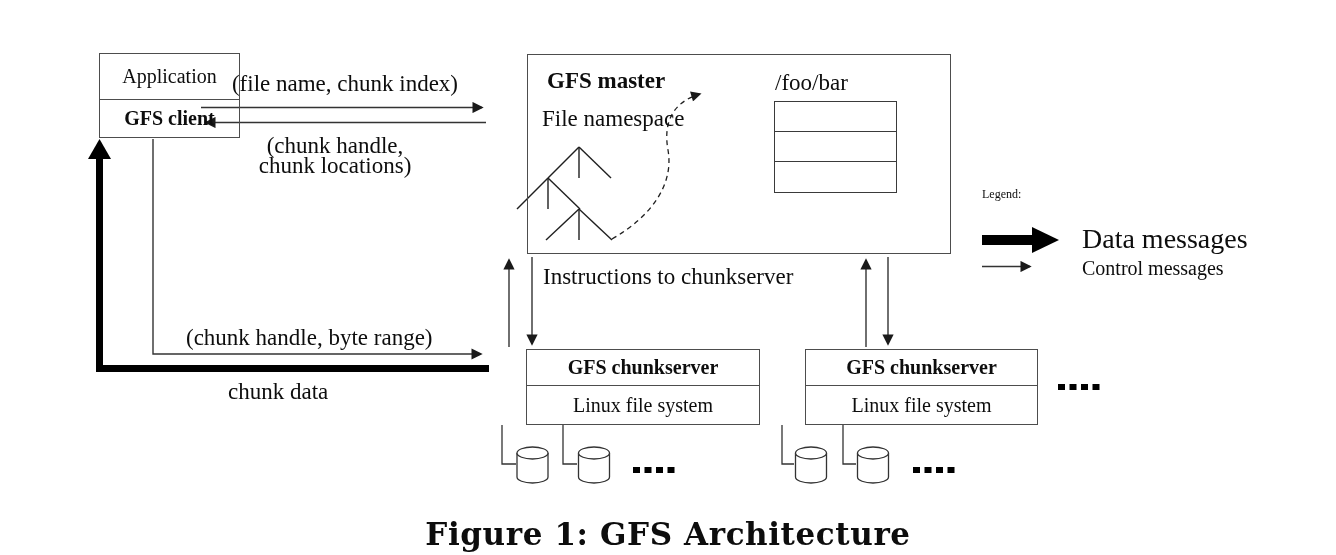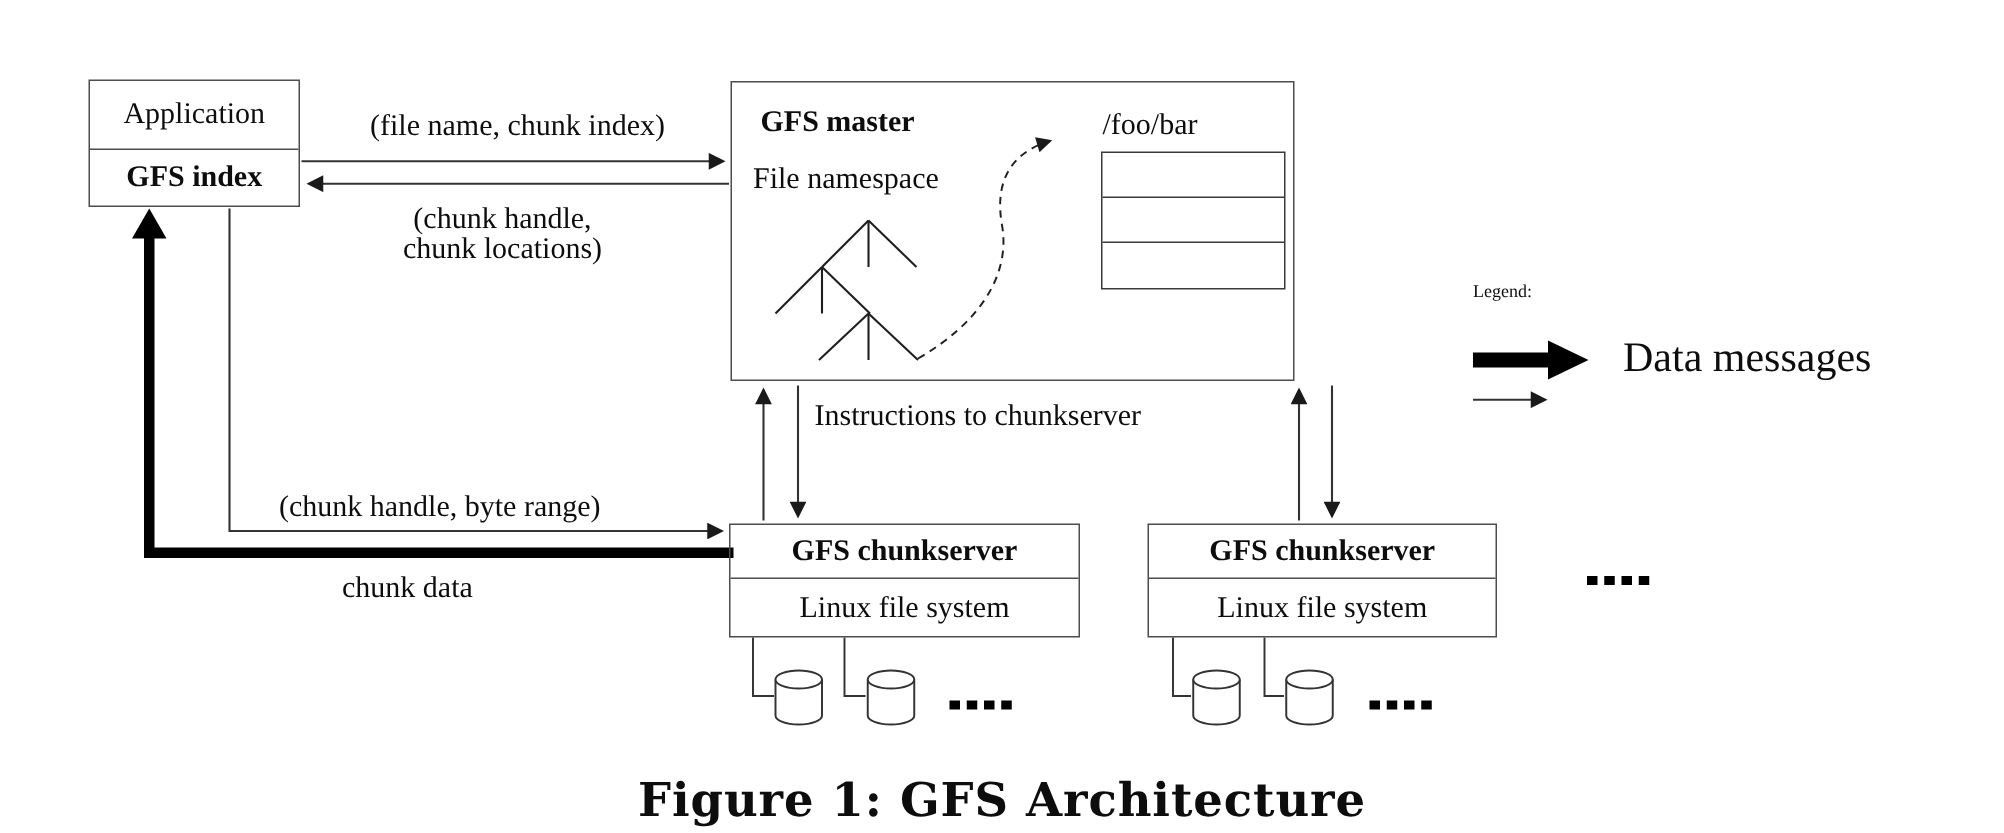--- a/index.html
+++ b/index.html
@@ -1,24 +1,24 @@
 <!DOCTYPE html>
 <html><head>
 <meta charset="utf-8">
 <style>
   html,body{margin:0;padding:0;background:#ffffff;}
   #stage{
     position:relative;width:1336px;height:555px;background:#ffffff;
     font-family:"Liberation Serif",serif;color:#0d0d0d;overflow:hidden;
   }
   #lines{position:absolute;left:0;top:0;z-index:1;}
-  .box{position:absolute;z-index:2;border:1px solid #4d4d4d;background:transparent;box-sizing:border-box;}
+  .box{position:absolute;z-index:2;border:1px solid #4d4d4d;background:transparent;box-sizing:border-box;margin-left:40px;}
   .cell{display:flex;align-items:center;justify-content:center;box-sizing:border-box;}
   .cell.divided{border-bottom:1px solid #4d4d4d;}
-  .lbl{position:absolute;z-index:3;white-space:nowrap;font-size:20px;line-height:22px;}
+  .lbl{position:absolute;z-index:3;white-space:nowrap;font-size:23px;line-height:22px;}
   .b{font-weight:bold;}
   .center{text-align:center;white-space:normal;}
   
   .chunk-table{position:absolute;left:246px;top:46px;width:123px;border:1px solid #3a3a3a;box-sizing:border-box;z-index:3;}
   .chunk-row{height:30px;border-bottom:1px solid #3a3a3a;display:flex;align-items:center;justify-content:center;font-size:20px;box-sizing:border-box;}
   .chunk-row.first{height:28px;}
   .chunk-row.last{border-bottom:none;}
   .caption{
     position:absolute;left:0;top:516px;width:1336px;text-align:center;z-index:3;
     font-family:"DejaVu Serif","Liberation Serif",serif;font-weight:bold;
@@ -91,24 +91,24 @@
     <line x1="913" y1="470" x2="956" y2="470" stroke="#000000" stroke-width="6" stroke-dasharray="7 4.5"></line>
     <line x1="1058" y1="387" x2="1101" y2="387" stroke="#000000" stroke-width="6" stroke-dasharray="7 4.5"></line>
 
     <line x1="982" y1="240" x2="1032" y2="240" stroke="#000000" stroke-width="10"></line>
     <polygon points="1032,227 1059,240 1032,253" fill="#000000"></polygon>
     <line x1="982" y1="266.5" x2="1030" y2="266.5" stroke="#333333" stroke-width="1.4" marker-end="url(#arr)"></line>
   </svg>
 
   <div class="box" style="left:59px;top:53px;width:141px;height:85px;">
     <div class="cell divided" style="height:46px;font-size:20px;">Application</div>
-    <div class="cell b" style="height:37px;font-size:20px;">GFS index</div>
+    <div class="cell b" style="height:37px;font-size:20px;">GFS client</div>
   </div>
 
-  <div class="box" style="left:487px;top:54px;width:376px;height:200px;">
+  <div class="box" style="left:487px;top:54px;width:424px;height:200px;">
     <div class="lbl b" style="left:19px;top:15px;">GFS master</div>
     <div class="lbl" style="left:14px;top:53px;">File namespace</div>
     <div class="lbl" style="left:247px;top:17px;">/foo/bar</div>
     <div class="chunk-table">
       <div class="chunk-row"></div>
       <div class="chunk-row"></div>
       <div class="chunk-row last"></div>
     </div>
   </div>
 
@@ -131,16 +131,17 @@
     <span>chunk locations)</span>
   </div>
 
 
   <div class="lbl" style="left:186px;top:327px;">(chunk handle, byte range)</div>
 
   <div class="lbl" style="left:196px;top:381px;margin-left:32px;">chunk data</div>
 
   <div class="lbl" style="left:982px;top:183px;font-size:12px;">Legend:</div>
   <div class="lbl" style="left:1082px;top:228px;font-size:28px;">Data messages</div>
+  <div class="lbl" style="left:1082px;top:257px;font-size:20px;">Control messages</div>
 
   <div class="caption">Figure 1: GFS Architecture</div>
 
 </div>
 
 </body></html>

